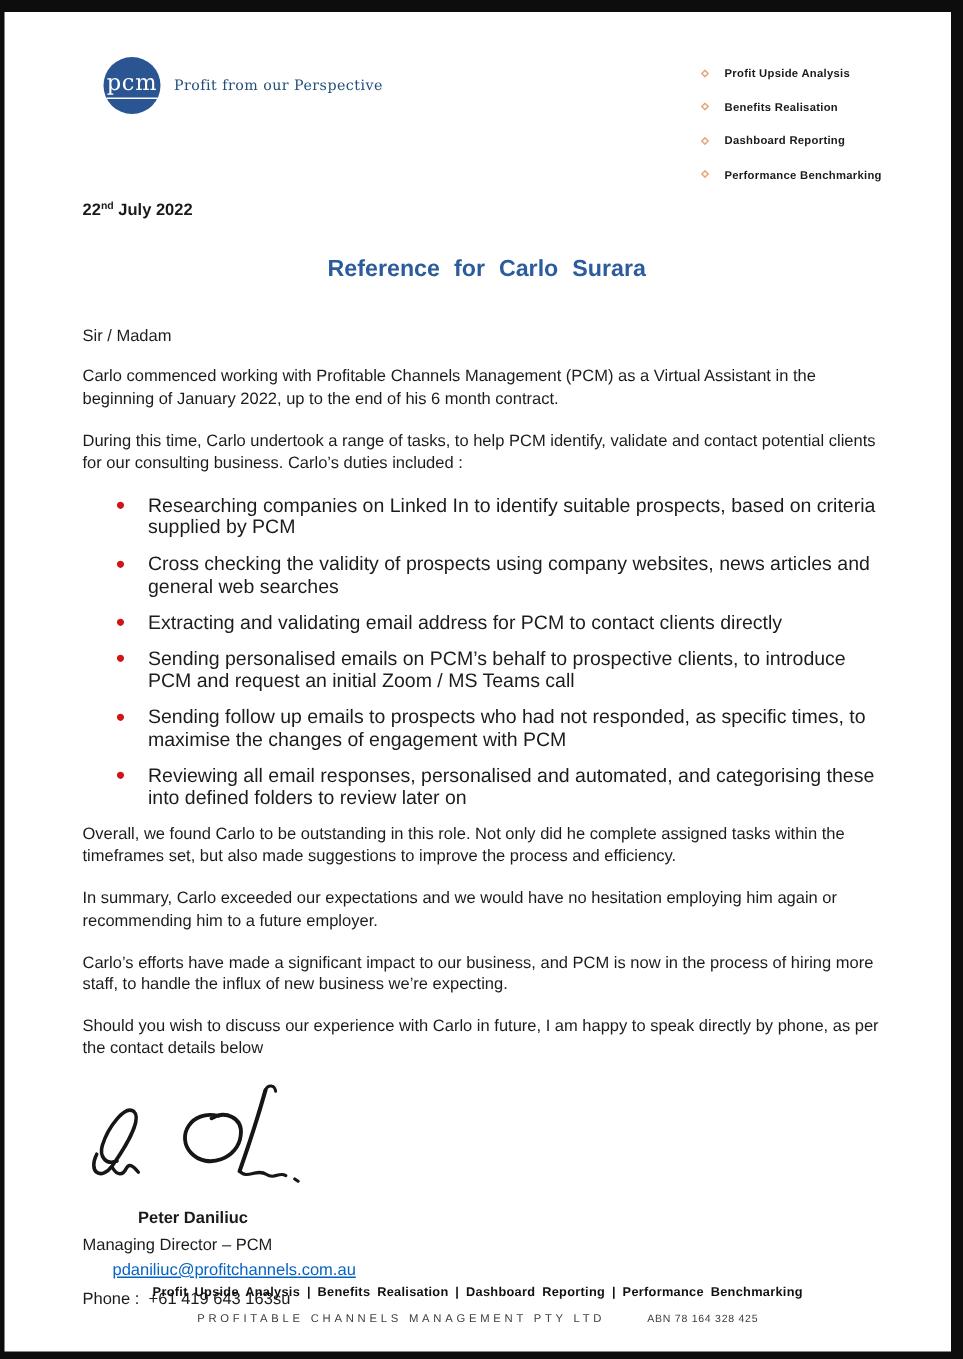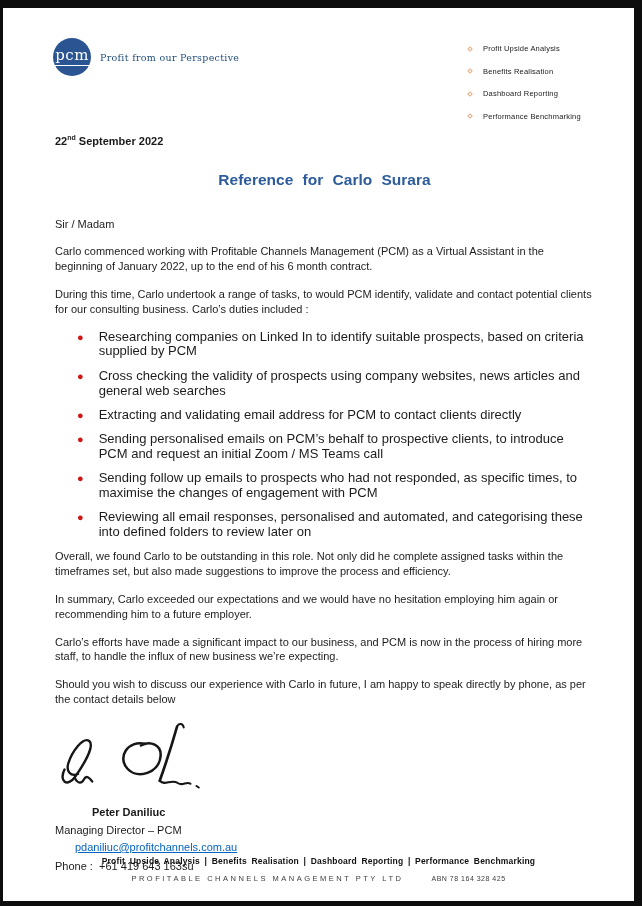--- a/index.html
+++ b/index.html
@@ -25,20 +25,21 @@
     padding:30px 14px 0 50px;
     height:118px;
   }
   .logo-group { display:flex; align-items:center; }
   .logo-circle {
     width:38px; height:38px;
     border-radius:50%;
     background:#2b5592;
     display:flex; align-items:center; justify-content:center;
     flex:0 0 auto;
+    margin-left:16px;
   }
   .logo-text {
     font-family:"DejaVu Serif","Liberation Serif",serif;
     color:#ffffff;
     font-size:15px;
     line-height:1;
     border-bottom:1px solid #ffffff;
     padding-bottom:2px;
     letter-spacing:0.5px;
   }
@@ -56,21 +57,21 @@
   }
   .diamond {
     width:4px; height:4px;
     border:1px solid #e8a87d;
     transform:rotate(45deg);
     margin-right:11px;
     flex:0 0 auto;
   }
   .service-label {
     font-size:7.5px;
-    font-weight:normal;
+    font-weight:bold;
     color:#1a1a1a;
     letter-spacing:0.2px;
   }
 
   
   .content { padding:0 40px 0 52px; }
   .date-line { font-size:11px; font-weight:bold; color:#1a1a1a; margin-top:8px; }
   .date-line sup { font-size:7px; }
   .doc-title {
     text-align:center;
@@ -158,27 +159,27 @@
         <span class="service-label">Dashboard Reporting</span>
       </li>
       <li>
         <span class="diamond"></span>
         <span class="service-label">Performance Benchmarking</span>
       </li>
     </ul>
   </div>
 
   <div class="content">
-    <div class="date-line"><span>22</span><sup>nd</sup><span> September 2022</span></div>
+    <div class="date-line"><span>22</span><sup>nd</sup><span> July 2022</span></div>
 
     <h1 class="doc-title">Reference for Carlo Surara</h1>
 
     <p class="para">Sir / Madam</p>
     <p class="para">Carlo commenced working with Profitable Channels Management (PCM) as a Virtual Assistant in the beginning of January 2022, up to the end of his 6 month contract.</p>
-    <p class="para">During this time, Carlo undertook a range of tasks, to would PCM identify, validate and contact potential clients for our consulting business.  Carlo’s duties included :</p>
+    <p class="para">During this time, Carlo undertook a range of tasks, to help PCM identify, validate and contact potential clients for our consulting business.  Carlo’s duties included :</p>
 
     <ul class="bullet-list">
       <li class="bullet-item">
         <span class="bullet-dot">●</span>
         <span class="bullet-text">Researching companies on Linked In to identify suitable prospects, based on criteria supplied by PCM</span>
       </li>
       <li class="bullet-item">
         <span class="bullet-dot">●</span>
         <span class="bullet-text">Cross checking the validity of prospects using company websites, news articles and general web searches</span>
       </li>

